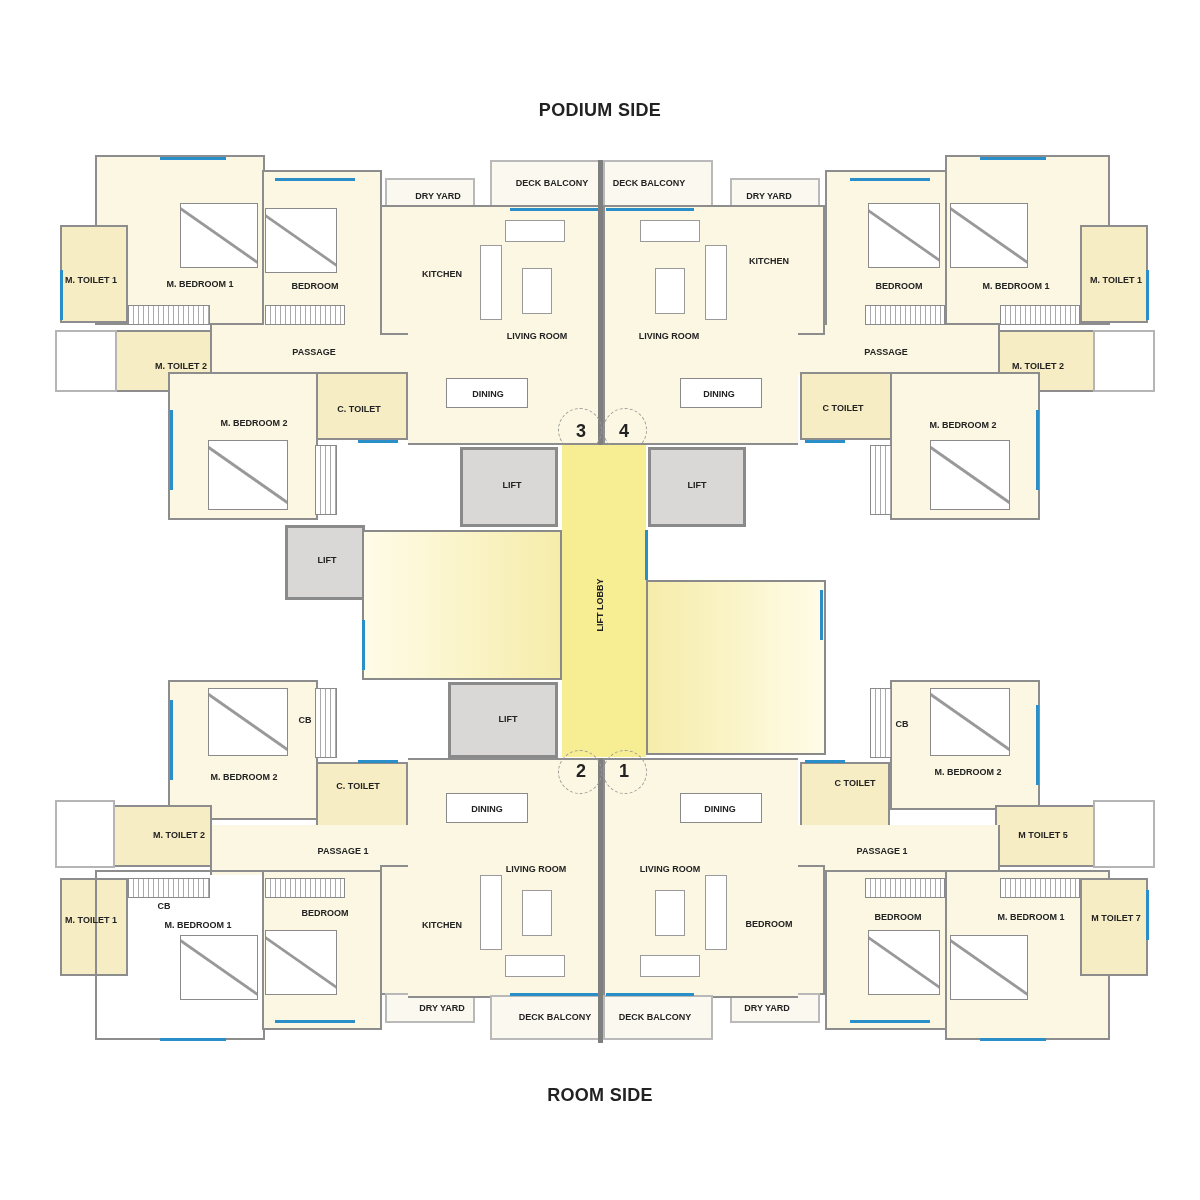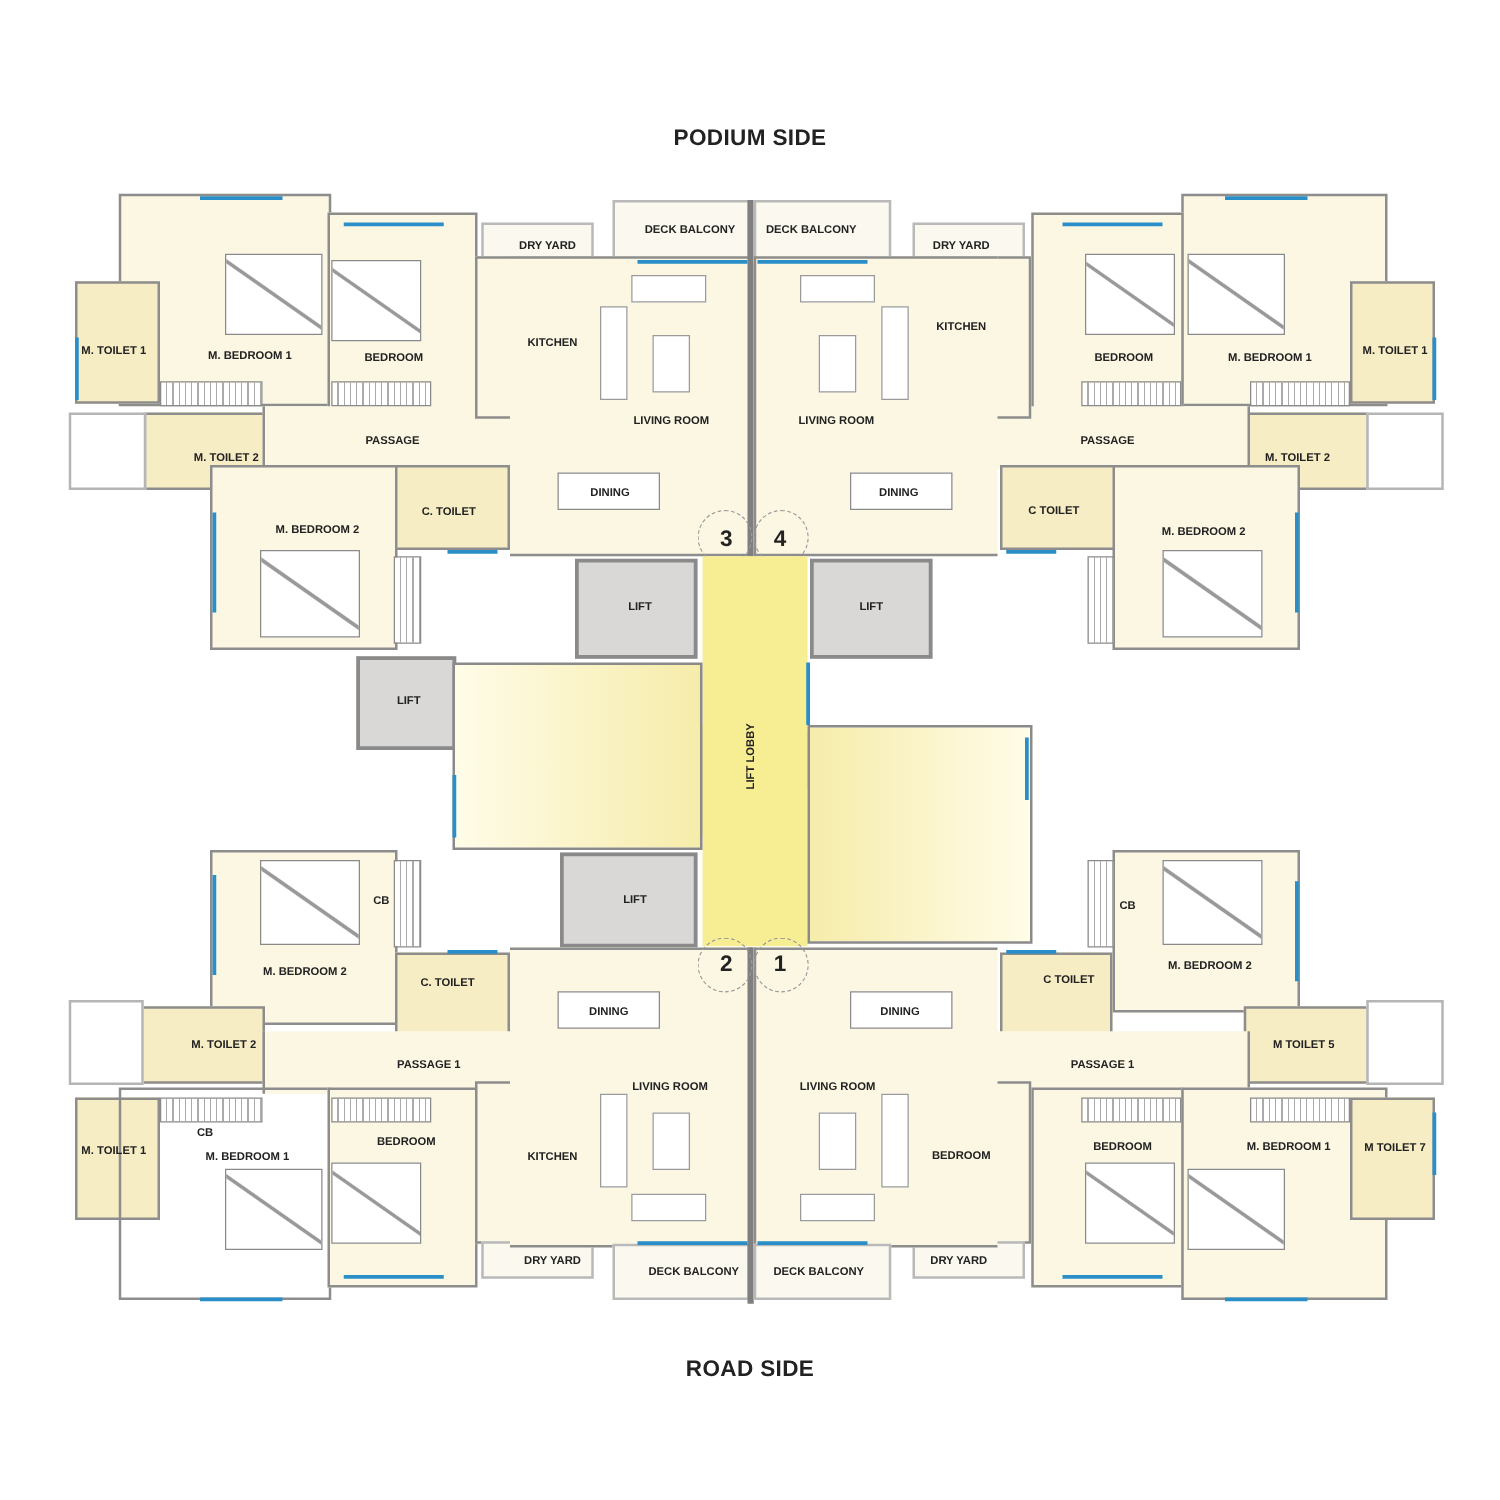--- a/index.html
+++ b/index.html
@@ -22,21 +22,21 @@
   .bed{position:absolute;border:1px solid #8a8a8a;background:#fff;box-sizing:border-box;}
   .bed::after{content:"";position:absolute;left:0;top:0;right:0;bottom:0;background:linear-gradient(35deg,transparent 48%,#999 49%,#999 51%,transparent 52%);}
   .table{position:absolute;border:1px solid #8a8a8a;background:#fff;box-sizing:border-box;}
   .door{position:absolute;border:1px dashed #9a9a9a;border-radius:50%;box-sizing:border-box;}
   .wardrobe{position:absolute;border:1px solid #8a8a8a;background:repeating-linear-gradient(90deg,#fff 0,#fff 4px,#aaa 4px,#aaa 5px);box-sizing:border-box;}
 </style>
 </head>
 <body>
 
 <div class="orient" style="top:100px;">PODIUM SIDE</div>
-<div class="orient" style="top:1085px;">ROAD SIDE</div>
+<div class="orient" style="top:1085px;">ROOM SIDE</div>
 
 <div class="plan">
 
   <div>
     <div class="room" style="left:95px;top:155px;width:170px;height:170px;"></div>
     <div class="room" style="left:262px;top:170px;width:120px;height:160px;"></div>
     <div class="room toilet" style="left:60px;top:225px;width:68px;height:98px;"></div>
     <div class="room toilet" style="left:115px;top:330px;width:100px;height:62px;"></div>
     <div class="room white" style="left:55px;top:330px;width:62px;height:62px;"></div>
     <div class="room" style="left:210px;top:325px;width:200px;height:50px;border-top:none;border-bottom:none;"></div>

